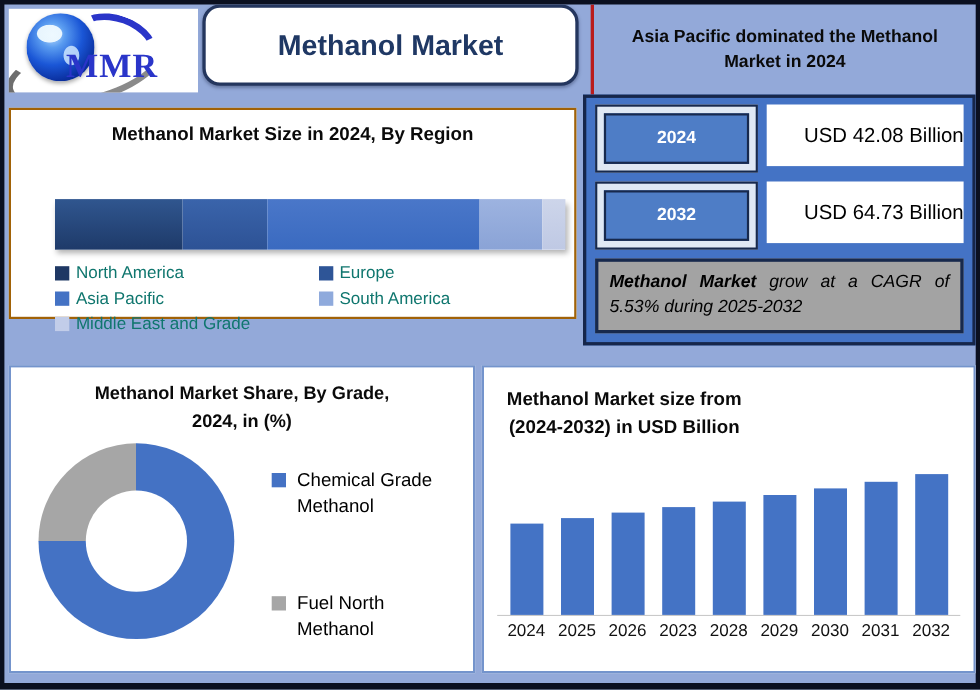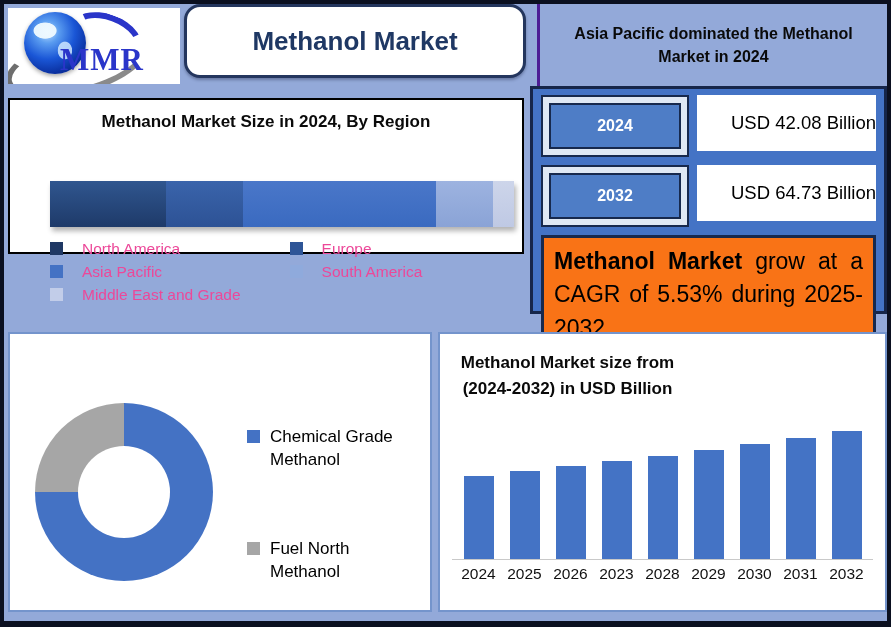--- a/index.html
+++ b/index.html
@@ -21,47 +21,47 @@
   .logo-swoosh2{left:58px;top:6px;width:66px;height:40px;border-radius:50%;
     border:6px solid transparent;border-top-color:#2a35c9;transform:rotate(20deg);}
   .logo-text{left:52px;top:34px;font-family:"Liberation Serif",serif;font-weight:bold;
     font-size:31px;color:#2a35c9;letter-spacing:1px;}
 
   .title-box{left:180px;top:0;width:342px;height:74px;background:#fff;border:3px solid #24365e;
     border-radius:16px;box-sizing:border-box;display:flex;align-items:center;justify-content:center;
     box-shadow:0 2px 3px rgba(20,30,60,.35);}
   .title-box .t{font-size:26px;font-weight:bold;color:#1f3864;}
 
-  .headline{left:533px;top:0;width:350px;height:82px;border-left:3px solid #4c1d95;box-sizing:border-box;
+  .headline{left:533px;top:0;width:350px;height:82px;border-left:3px solid #b91c1c;box-sizing:border-box;
     display:flex;align-items:center;justify-content:center;}
   .headline .t{width:312px;text-align:center;font-size:16px;font-weight:bold;color:#0a0a0a;line-height:1.45;}
 
   
-  .region-panel{left:4px;top:94px;width:516px;height:156px;background:#fff;border:2px solid #000000;box-sizing:border-box;}
+  .region-panel{left:4px;top:94px;width:516px;height:192px;background:#fff;border:2px solid #a16207;box-sizing:border-box;}
   .region-title{top:12px;left:0;width:100%;text-align:center;font-size:17px;font-weight:bold;color:#0a0a0a;}
   .stacked-bar{left:40px;top:81px;width:464px;height:46px;display:flex;box-shadow:2px 4px 5px rgba(0,0,0,.3);}
   .stacked-bar .seg{height:100%;}
   .region-legend{left:40px;top:140px;width:452px;display:flex;flex-wrap:wrap;}
-  .legend-item{display:flex;gap:19px;font-size:15.5px;color:#ec4899;margin-bottom:5px;align-items:flex-start;}
+  .legend-item{display:flex;gap:6px;font-size:15.5px;color:#0f766e;margin-bottom:5px;align-items:flex-start;}
   .legend-item .sq{width:13px;height:13px;margin-top:2px;flex:none;}
   .region-legend .legend-item:nth-child(odd){width:53%;}
   .region-legend .legend-item:nth-child(even){width:47%;}
 
   
   .stats-panel{left:526px;top:82px;width:357px;height:228px;background:#4473c5;border:3px solid #16264a;
     box-sizing:border-box;padding:6px 8px;}
   .stat-row{display:flex;align-items:flex-start;margin-bottom:8px;}
   .year-badge-frame{width:148px;height:62px;background:#dfe8f4;border:2px solid #17294d;box-sizing:border-box;
     padding:6px;flex:none;}
   .year-badge{width:100%;height:100%;background:#4e7dc6;border:2px solid #17294d;box-sizing:border-box;
     display:flex;align-items:center;justify-content:center;color:#fff;font-weight:bold;font-size:16px;}
   .stat-value-box{flex:1;margin-left:8px;background:#fff;height:56px;display:flex;align-items:center;
     justify-content:flex-end;font-size:18.5px;color:#000;}
-  .cagr-box{margin-top:2px;background:#f97316;border:3px solid #17294d;box-sizing:border-box;
-    padding:7px 10px 9px 10px;font-size:23px;color:#000;text-align:justify;line-height:1.45;}
+  .cagr-box{margin-top:2px;background:#a3a3a3;border:3px solid #17294d;box-sizing:border-box;
+    padding:7px 10px 9px 10px;font-size:16px;color:#000;text-align:justify;line-height:1.45;font-style:italic;}
   .cagr-box b{color:#000;}
 
   
   .grade-panel{left:4px;top:328px;width:424px;height:280px;background:#fff;border:2px solid #7494cc;box-sizing:border-box;}
   .grade-title{top:12px;left:0;width:100%;display:flex;justify-content:center;}
   .grade-title .t{width:310px;text-align:center;font-size:16.5px;font-weight:bold;color:#0a0a0a;line-height:1.5;}
   .donut{left:25px;top:69px;width:178px;height:178px;border-radius:50%;}
   .donut-hole{left:43px;top:43px;width:92px;height:92px;border-radius:50%;background:#fff;}
   .grade-legend{left:237px;top:92px;width:175px;}
   .grade-legend .legend-item{font-size:17px;color:#000000;line-height:1.35;margin-bottom:66px;gap:10px;}
@@ -146,20 +146,23 @@
       <div class="stat-value-box">
         <span>USD 64.73 Billion</span>
       </div>
     </div>
     <div class="cagr-box">
       <b>Methanol Market</b><span> grow at a CAGR of 5.53% during 2025-2032</span>
     </div>
   </div>
 
   <div class="abs grade-panel">
+    <div class="abs grade-title">
+      <div class="t">Methanol Market Share, By Grade, 2024, in (%)</div>
+    </div>
     <div class="abs donut" id="grade-donut" style="background: conic-gradient(rgb(68, 114, 196) 0deg, rgb(68, 114, 196) 270deg, rgb(166, 166, 166) 270deg, rgb(166, 166, 166) 360deg);">
       <div class="abs donut-hole"></div>
     </div>
     <div class="abs grade-legend" id="grade-legend">
         <div class="legend-item">
           <span class="sq" style="background: rgb(68, 114, 196);"></span>
           <span>Chemical Grade Methanol</span>
         </div>
         <div class="legend-item">
           <span class="sq" style="background: rgb(166, 166, 166);"></span>

